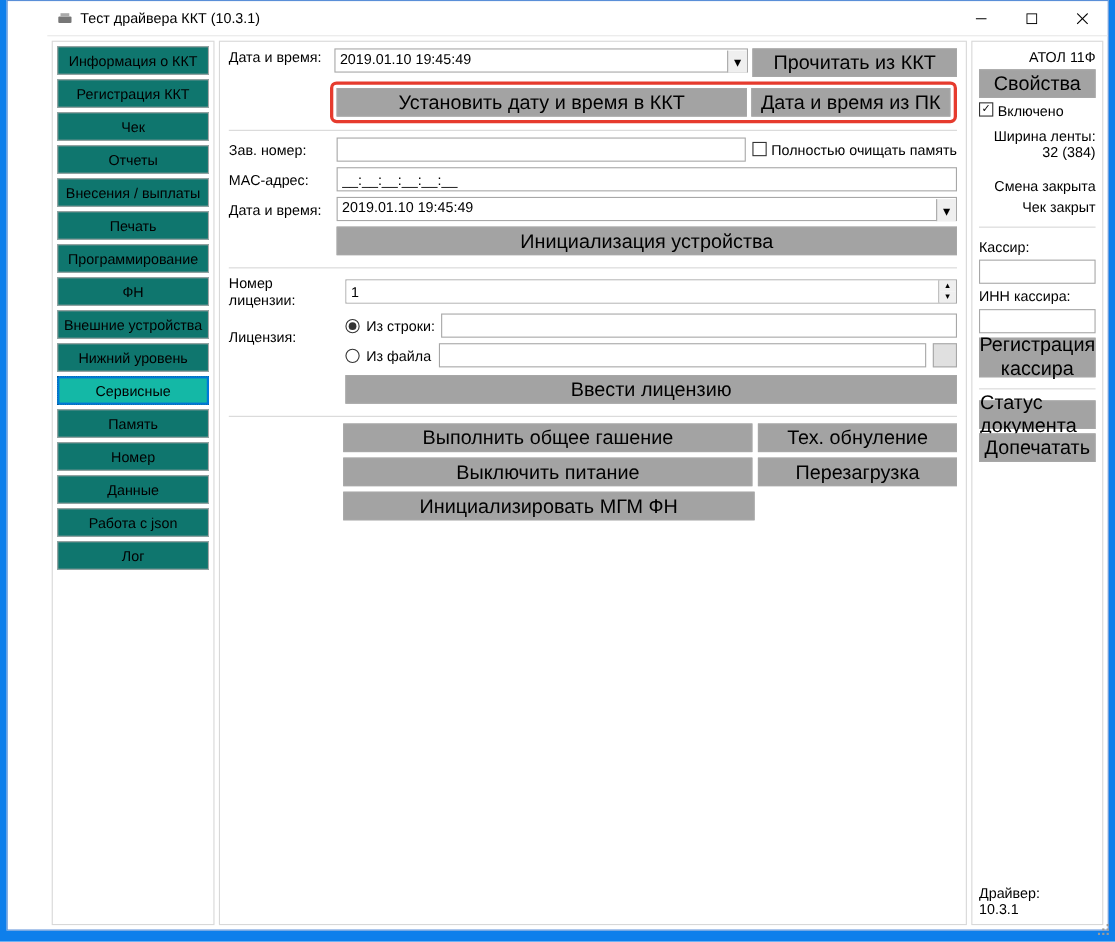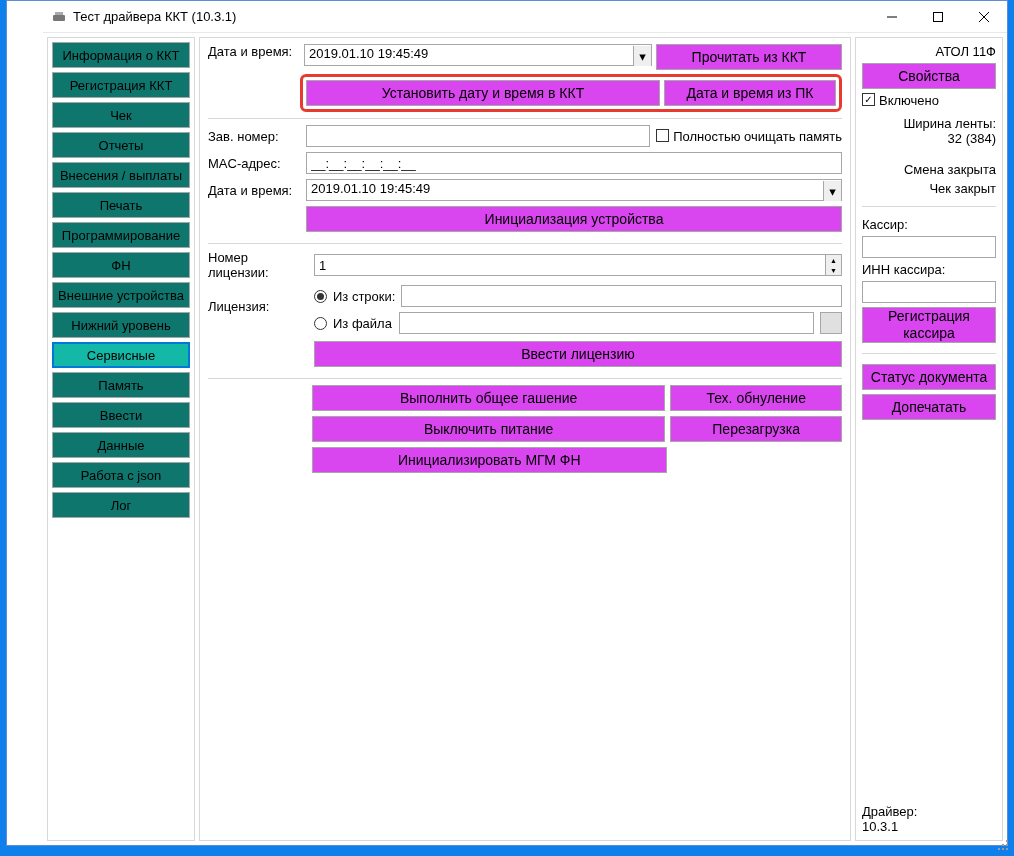--- a/index.html
+++ b/index.html
@@ -98,23 +98,23 @@
   padding-right: 0;
 }
 .combo-dd {
   width: 18px; height: 20px;
   border-left: 1px solid #a7a7a7;
   display: flex; align-items: center; justify-content: center;
   background: #efefef;
 }
 .btn {
   height: 26px;
-  background: #d946ef;
+  background: #a3a3a3;
   border: 1px solid #a7a7a7;
-  font-size: 14px;
+  font-size: 18px;
   display: flex; align-items: center; justify-content: center;
   cursor: pointer;
 }
 .hr { border: none; border-top: 1px solid #d8d8d8; margin: 6px 0; }
 .redbox {
   border: 3px solid #e63b2e;
   border-radius: 6px;
   display: flex;
   padding: 3px;
   gap: 4px;
@@ -138,21 +138,21 @@
 .radio-row { display: flex; align-items: center; gap: 6px; }
 .radio-circle {
   width: 13px; height: 13px; border: 1px solid #333; border-radius: 50%;
   display: inline-flex; align-items: center; justify-content: center;
 }
 .radio-dot { width: 7px; height: 7px; background: #333; border-radius: 50%; }
 .browse-btn {
   width: 22px; height: 22px; background: #e0e0e0; border: 1px solid #a7a7a7;
 }
 .right {
-  width: 148px;
+  width: 120px;
   border: 1px solid #d8d8d8;
   padding: 6px;
   display: flex;
   flex-direction: column;
   gap: 4px;
 }
 .right .btn { width: 100%; }
 .right-text { text-align: right; font-size: 13px; }
 .right-text-l { text-align: left; font-size: 13px; }
 .check-row { display: flex; align-items: flex-start; gap: 4px; }
@@ -210,21 +210,21 @@
       <div class="navbtn">Чек</div>
       <div class="navbtn">Отчеты</div>
       <div class="navbtn">Внесения / выплаты</div>
       <div class="navbtn">Печать</div>
       <div class="navbtn">Программирование</div>
       <div class="navbtn">ФН</div>
       <div class="navbtn">Внешние устройства</div>
       <div class="navbtn">Нижний уровень</div>
       <div class="navbtn active">Сервисные</div>
       <div class="navbtn">Память</div>
-      <div class="navbtn">Ввести</div>
+      <div class="navbtn">Номер</div>
       <div class="navbtn">Данные</div>
       <div class="navbtn">Работа с json</div>
       <div class="navbtn">Лог</div>
     </div>
 
     <div class="center">
 
       <div class="row-hl">
         <span class="lbl">Дата и время:</span>
         <div class="combo" style="flex:1">

